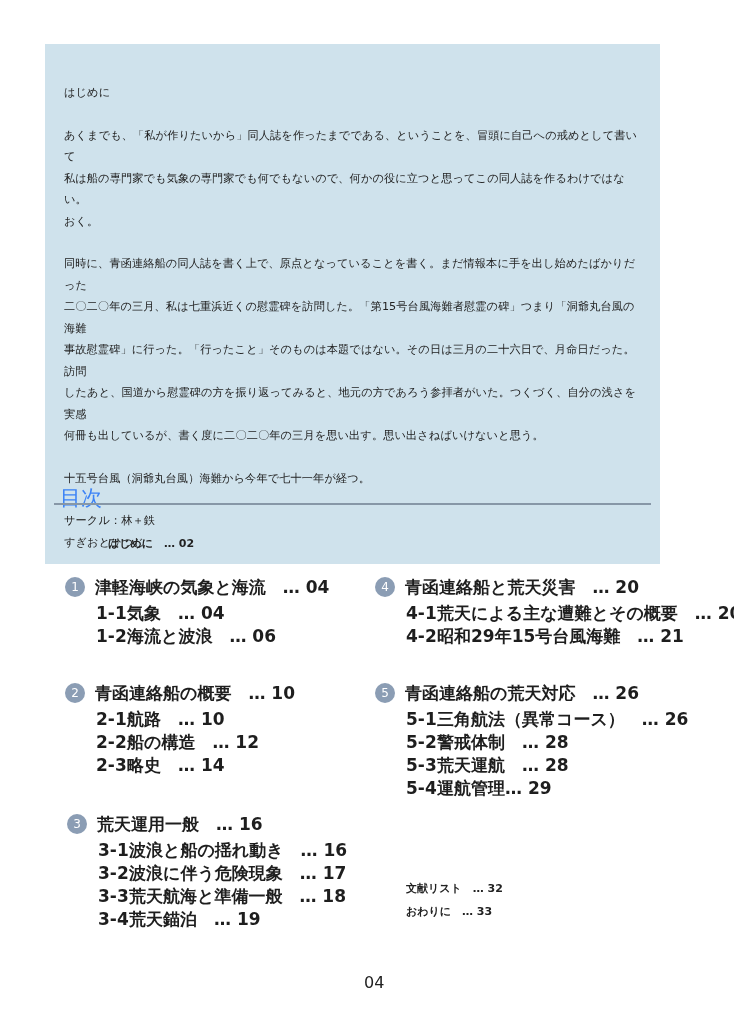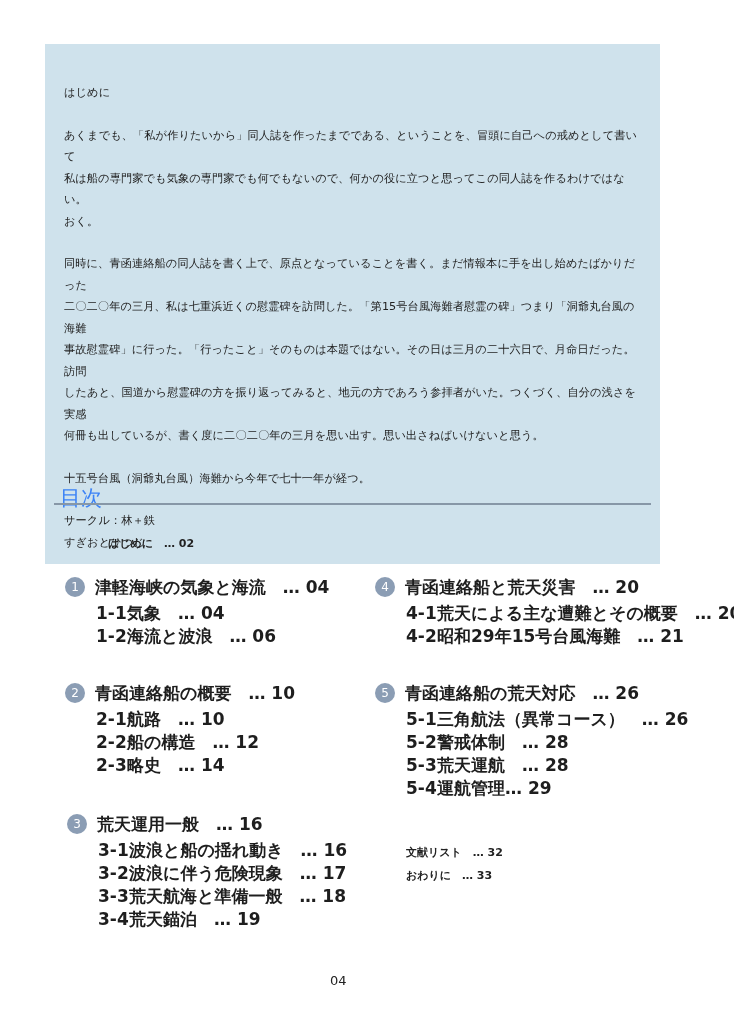--- a/index.html
+++ b/index.html
@@ -13,22 +13,22 @@
   .toc-rule { position:absolute; left:54px; top:503px; width:597px; height:2px; background:#8797a7; }
   .toc-intro { position:absolute; left:108px; top:536px; font-size:11px; font-weight:bold; }
   .chap { position:absolute; }
   .chap-head { display:flex; align-items:center; height:22px; }
   .badge { width:20px; height:20px; border-radius:50%; background:#8b9db4; color:#fff;
            font-size:12px; display:flex; align-items:center; justify-content:center; margin-right:10px; }
   .chap-title { font-size:17px; font-weight:bold; color:#1e1e1e; }
   .sub { padding-left:31px; font-size:17px; font-weight:bold; line-height:23px; color:#1e1e1e; white-space:pre; }
   .sub .num { display:inline-block; width:31px; }
   .sub-list { margin-top:4px; }
-  .page-num { position:absolute; left:330px; top:973px; font-size:13px; color:#222; }
-  .extra { position:absolute; left:406px; font-size:11px; font-weight:bold; line-height:23px; }
+  .page-num { position:absolute; left:364px; top:973px; font-size:16px; color:#222; }
+  .extra { position:absolute; left:406px; font-size:11px; font-weight:bold; line-height:23px;margin-top:36px; }
 </style>
 </head>
 <body>
 
 <div class="intro-box">
   <p>はじめに</p>
   <div class="gap"></div>
   <p>あくまでも、「私が作りたいから」同人誌を作ったまでである、ということを、冒頭に自己への戒めとして書いて</p>
   <p>私は船の専門家でも気象の専門家でも何でもないので、何かの役に立つと思ってこの同人誌を作るわけではない。</p>
   <p>おく。</p>

